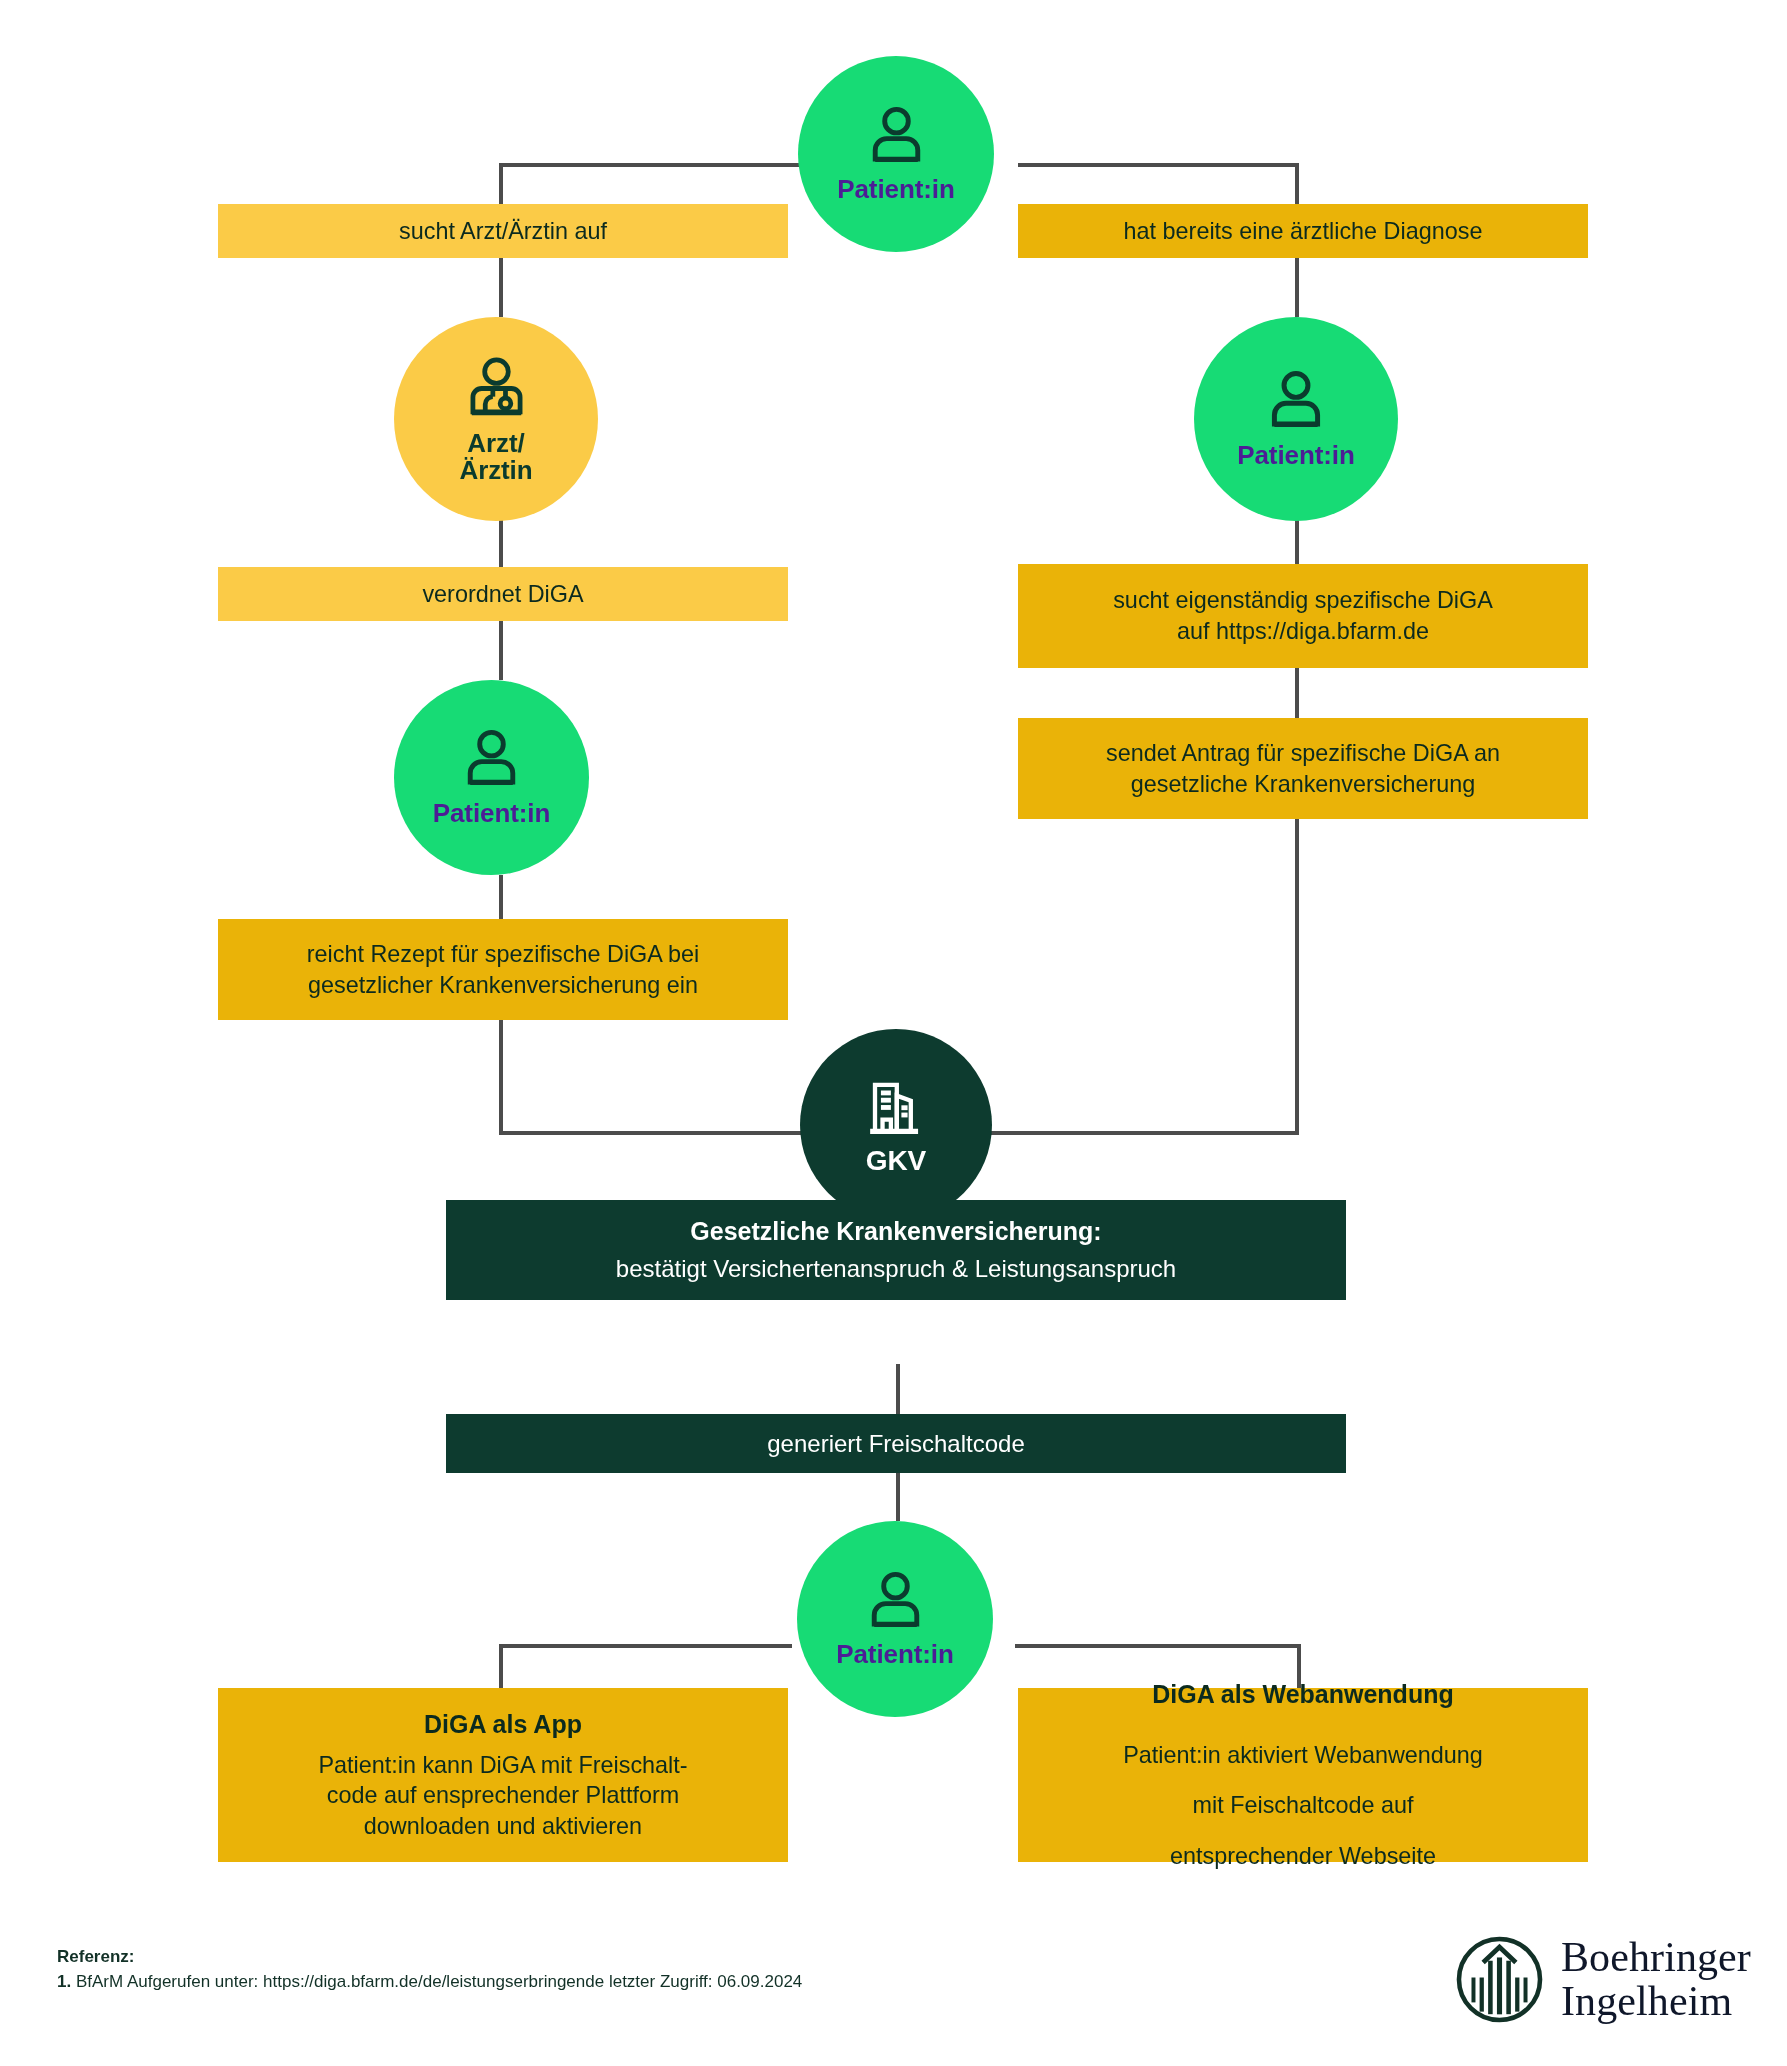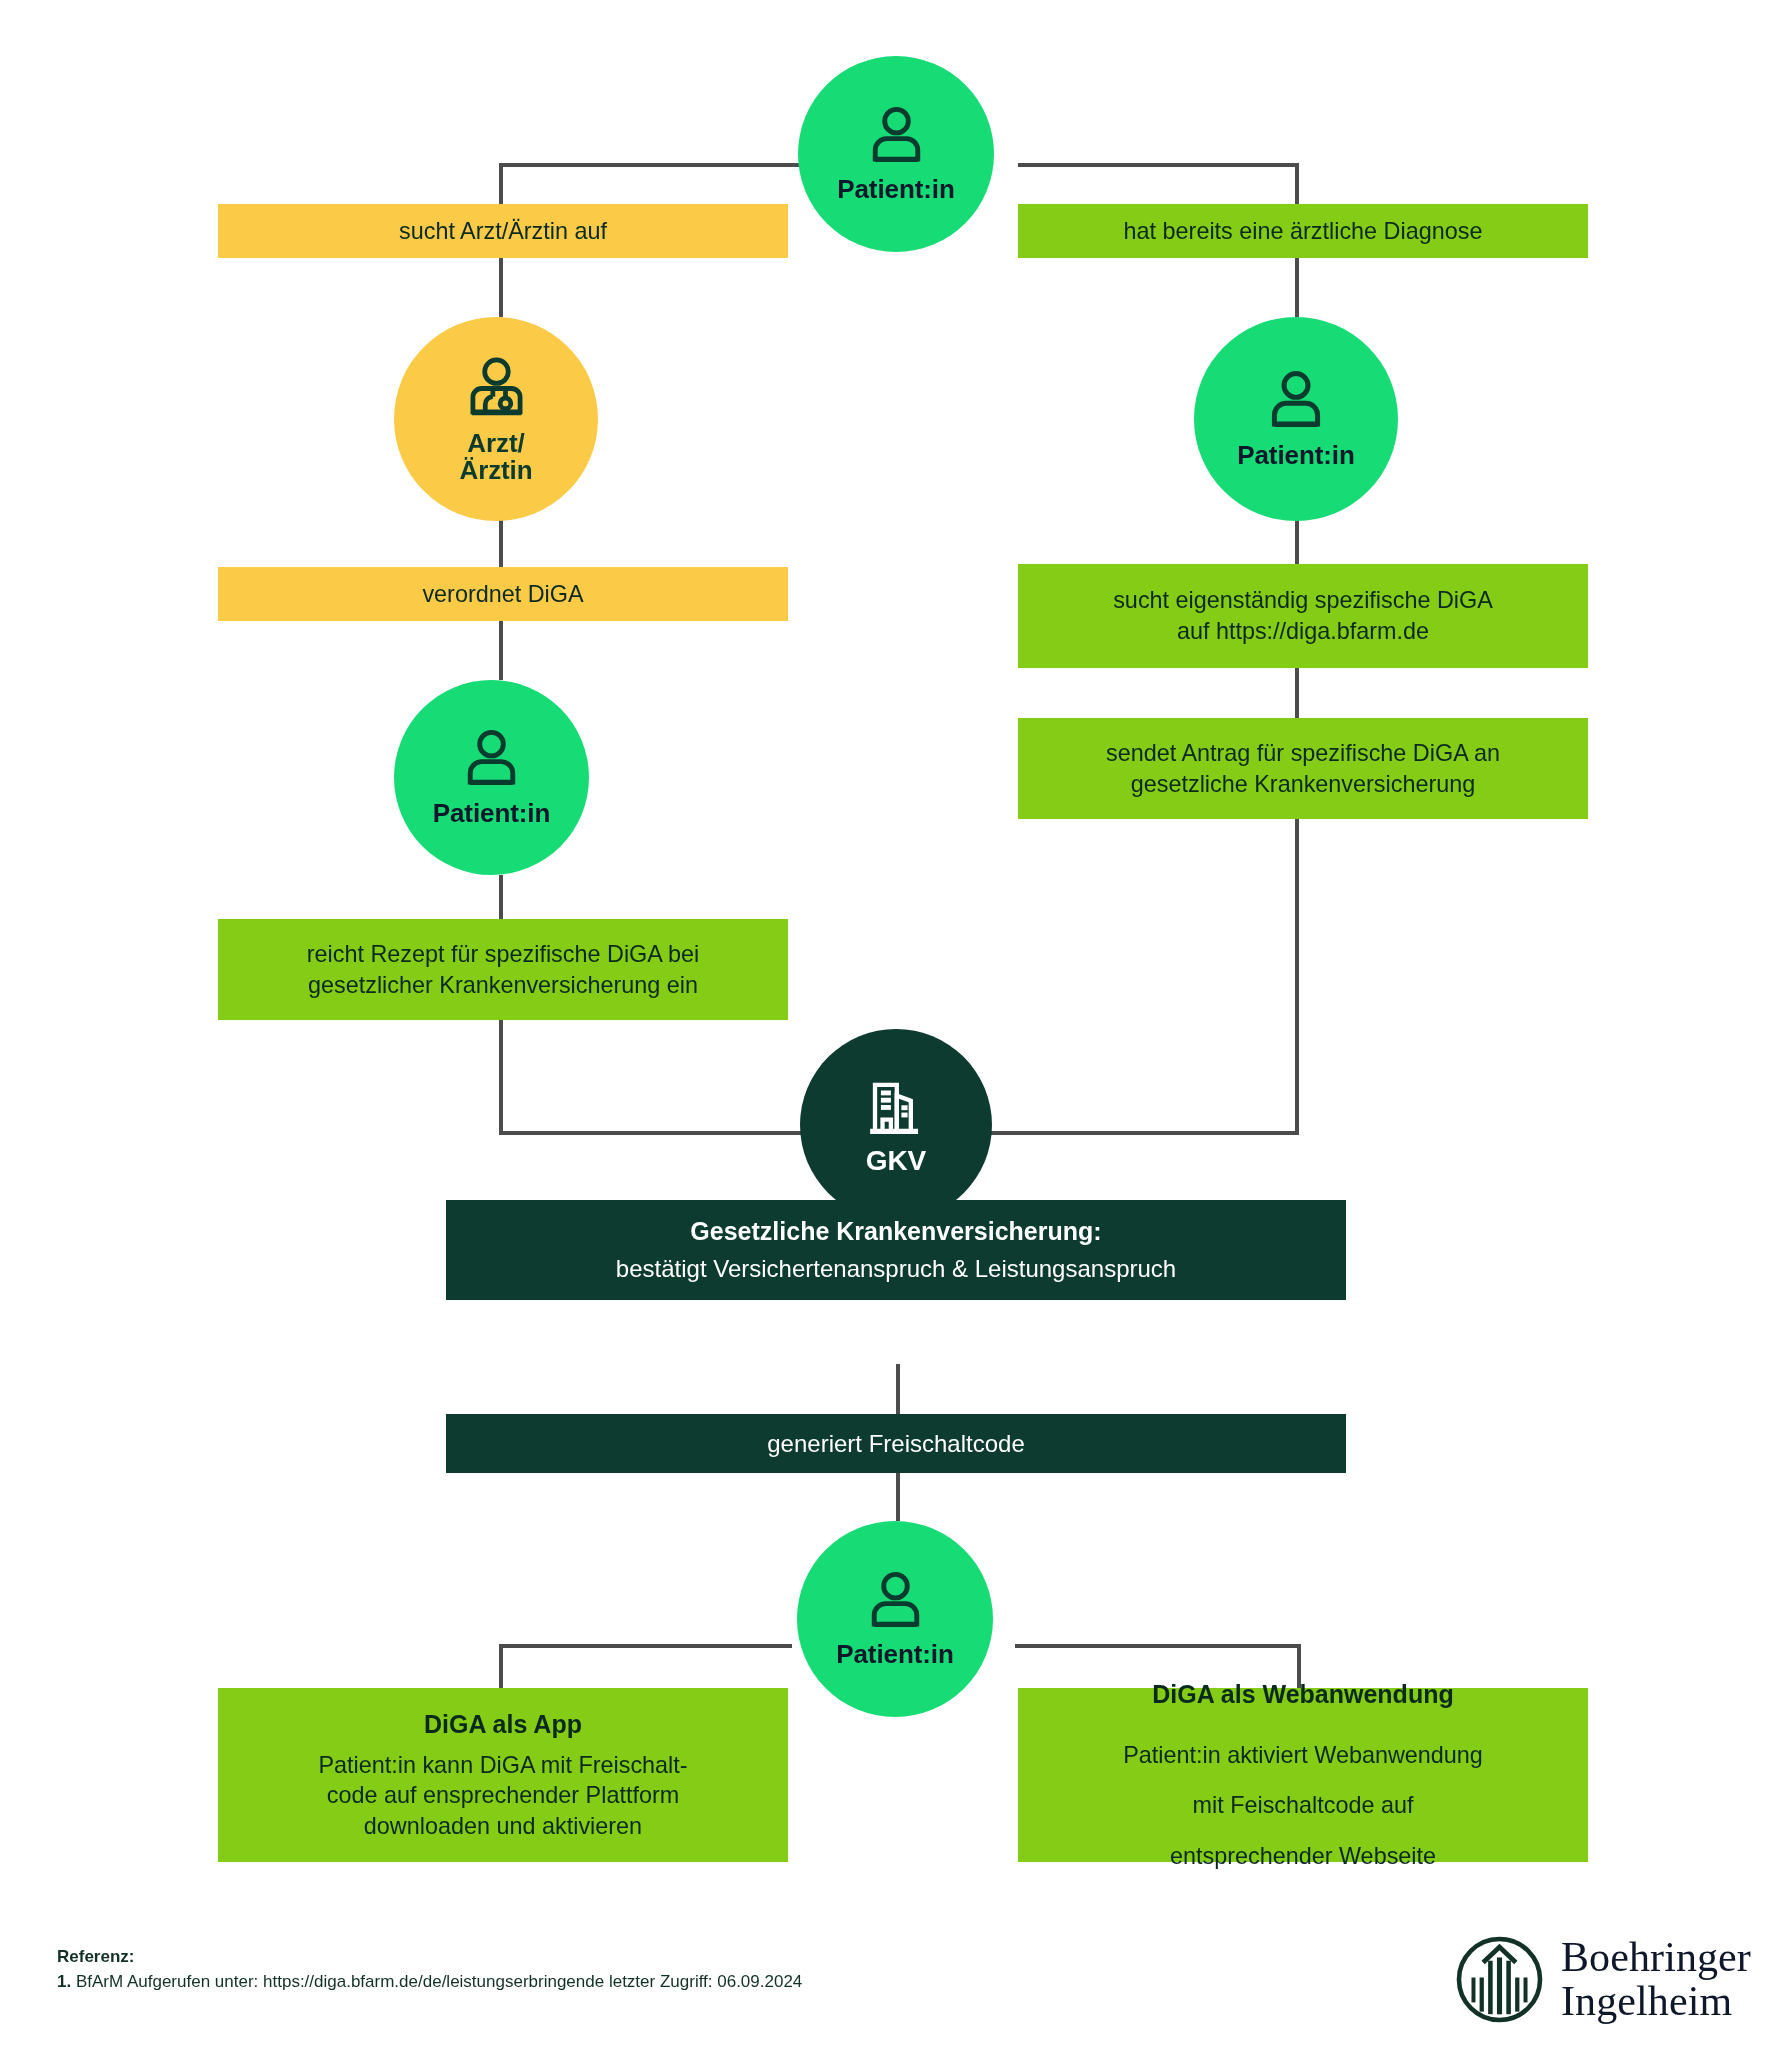--- a/index.html
+++ b/index.html
@@ -39,38 +39,38 @@
     display: block;
     line-height: 0;
   }
   .node-circle .clabel {
     font-weight: bold;
     letter-spacing: -0.1px;
     text-align: center;
     line-height: 1.02;
   }
   .c-green { background: #17DB75; }
-  .c-green .clabel { color: #0f172a; }
+  .c-green .clabel { color: #4c1d95; }
   .c-yellow { background: #FBCB47; }
   .c-yellow .clabel { color: #0B3B2E; }
   .c-dark { background: #0D3B2F; }
   .c-dark .clabel { color: #ffffff; text-align: center; }
 
   
   .box {
     position: absolute;
     box-sizing: border-box;
     display: flex;
     flex-direction: column;
     align-items: center;
     justify-content: center;
     text-align: center;
     line-height: 1.32;
   }
-  .b-green { background: #84cc16; color: #0B2A1F; }
+  .b-green { background: #eab308; color: #0B2A1F; }
   .b-yellow { background: #FBCB47; color: #0B2A1F; }
   .b-dark  { background: #0D3B2F; color: #ffffff; }
   .box .bhead {
     font-weight: bold;
     display: block;
     margin-bottom: 4.4px;
   }
   .box .bbody { display: block; }
 
   

